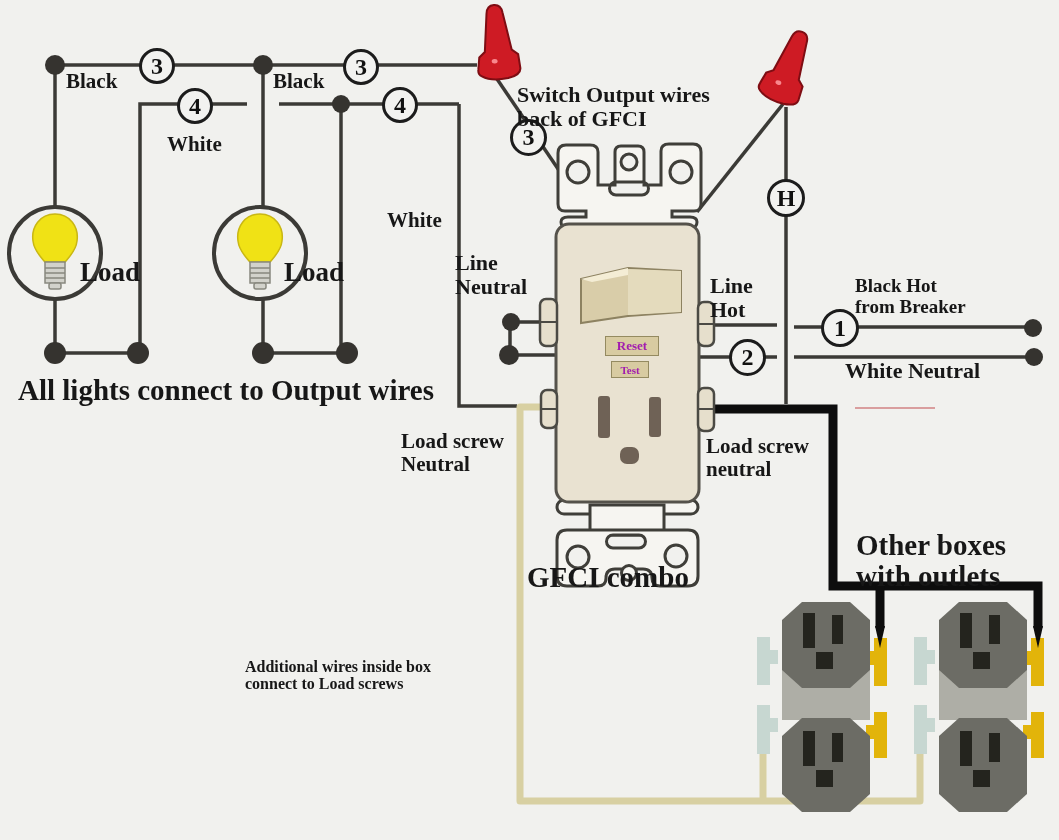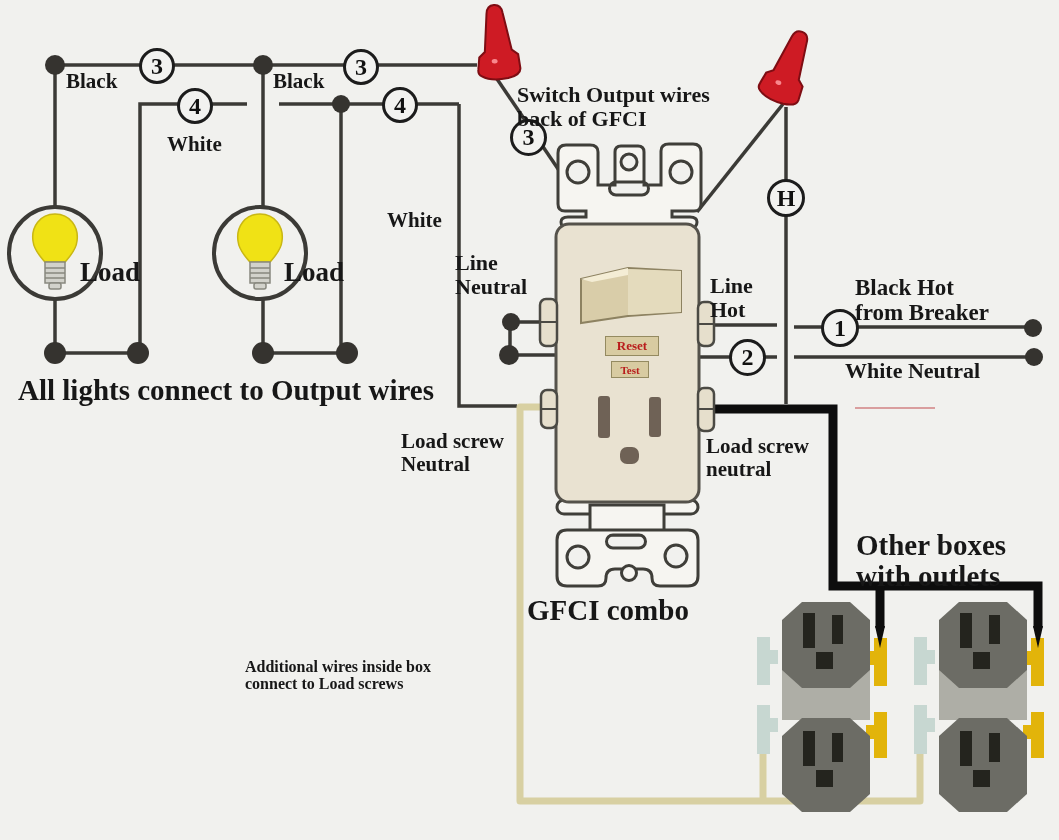--- a/index.html
+++ b/index.html
@@ -7,21 +7,21 @@
          font-family:"Liberation Serif",serif;}
   .stage svg{position:absolute;left:0;top:0;}
   .lbl{position:absolute;font-family:"Liberation Serif",serif;font-weight:bold;color:#171717;
        white-space:nowrap;line-height:1.08;}
   .ctr{text-align:left;}
   .badge{position:absolute;box-sizing:border-box;border:3px solid #1c1c1c;border-radius:50%;
          background:#f2f2f0;display:flex;align-items:center;justify-content:center;
          font-family:"Liberation Serif",serif;font-weight:bold;font-size:24px;color:#111;}
   .btn{position:absolute;box-sizing:border-box;border:1.5px solid #948a60;display:flex;
        align-items:center;justify-content:center;font-family:"Liberation Serif",serif;
-       font-weight:bold;color:#b91c1c;}
+       font-weight:bold;color:#a21caf;}
   .underline-pink{position:absolute;height:2px;background:#d99e9e;}
 </style>
 </head>
 <body>
 
 <div class="stage">
 
 <svg width="1059" height="840" viewBox="0 0 1059 840">
   <defs>
     <g id="wirenut">
@@ -204,41 +204,41 @@
   <div class="lbl ctr" style="left:455px;top:251px;width:100px;font-size:22px;">
     <div>Line</div>
     <div>Neutral</div>
   </div>
 
   <div class="lbl ctr" style="left:710px;top:274px;width:72px;font-size:22px;">
     <div>Line</div>
     <div>Hot</div>
   </div>
 
-  <div class="lbl ctr" style="left:855px;top:276px;width:190px;font-size:23px;">
+  <div class="lbl ctr" style="left:855px;top:276px;width:190px;font-size:19px;">
     <div>Black Hot</div>
     <div>from Breaker</div>
   </div>
 
   <div class="lbl ctr" style="left:845px;top:359px;width:200px;font-size:22px;">
     <div>White Neutral</div>
   </div>
   <div class="underline-pink" style="left:855px;top:407px;width:80px;"></div>
 
   <div class="lbl" style="left:401px;top:430px;font-size:21px;">
     <div>Load screw</div>
     <div>Neutral</div>
   </div>
 
   <div class="lbl" style="left:706px;top:435px;font-size:21px;">
     <div>Load screw</div>
     <div>neutral</div>
   </div>
 
-  <div class="lbl ctr" style="left:527px;top:595px;width:205px;font-size:29px;">GFCI combo</div>
+  <div class="lbl ctr" style="left:527px;top:562px;width:205px;font-size:29px;">GFCI combo</div>
 
   <div class="lbl ctr" style="left:245px;top:658px;width:266px;font-size:16px;">
     <div>Additional wires inside box</div>
     <div>connect to Load screws</div>
   </div>
 
   <div class="lbl ctr" style="left:856px;top:530px;width:160px;font-size:29px;">
     <div>Other boxes</div>
     <div>with outlets</div>
   </div>

